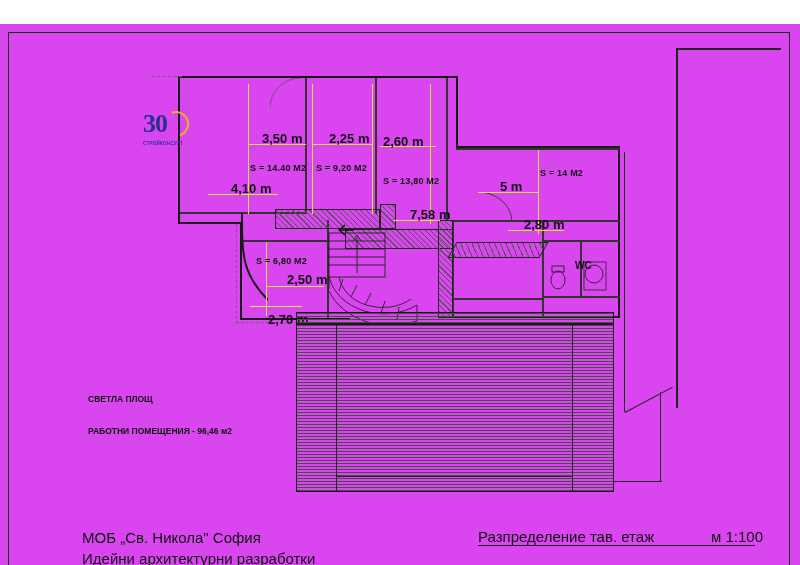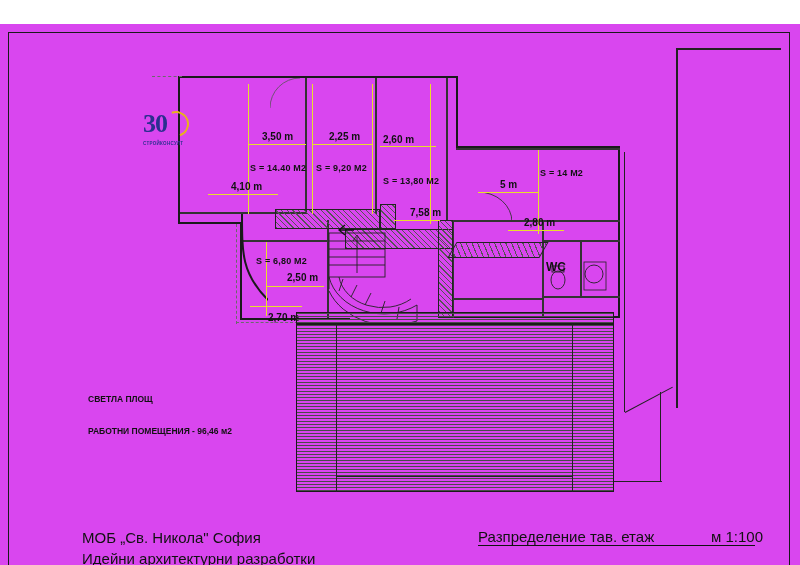--- a/index.html
+++ b/index.html
@@ -25,21 +25,21 @@
     font-family: "Liberation Sans", sans-serif;
     font-size: 9px;
     font-weight: bold;
     color: #111;
     white-space: nowrap;
     letter-spacing: 0.2px;
   }
   .dim {
     position: absolute;
     font-family: "Liberation Sans", sans-serif;
-    font-size: 10px;
+    font-size: 13px;
     font-weight: bold;
     color: #111;
     white-space: nowrap;
   }
   .wall {
     position: absolute;
     background: #1a1a1a;
   }
   .thinwall {
     position: absolute;
@@ -309,21 +309,21 @@
   <div class="dim" style="left:262px; top:107px;">3,50 m</div>
   <div class="dim" style="left:329px; top:107px;">2,25 m</div>
   <div class="dim" style="left:383px; top:110px;">2,60 m</div>
   <div class="dim" style="left:231px; top:157px;">4,10 m</div>
   <div class="dim" style="left:500px; top:155px;">5 m</div>
   <div class="dim" style="left:410px; top:183px;">7,58 m</div>
   <div class="dim" style="left:524px; top:193px;">2,80 m</div>
   <div class="dim" style="left:287px; top:248px;">2,50 m</div>
   <div class="dim" style="left:268px; top:288px;">2,70 m</div>
 
-  <div class="dim" style="left:522px; top:236px; font-size:12px;padding-left:24px;">WC</div>
+  <div class="dim" style="left:551px; top:236px; font-size:10px;padding-left:24px;">WC</div>
 
   <div id="terrace-strip"></div>
   <div id="terrace"></div>
   <div class="ln" style="left:336px; top:300px; width:1px; height:168px;"></div>
   <div class="ln" style="left:572px; top:300px; width:1px; height:168px;"></div>
   <div class="ln" style="left:336px; top:452px; width:236px; height:1px;"></div>
 
   <div class="note-txt" style="left:88px; top:370px;text-align:center;">СВЕТЛА ПЛОЩ</div>
   <div class="note-txt" style="left:88px; top:402px;">РАБОТНИ ПОМЕЩЕНИЯ - 96,46 м2</div>
 

